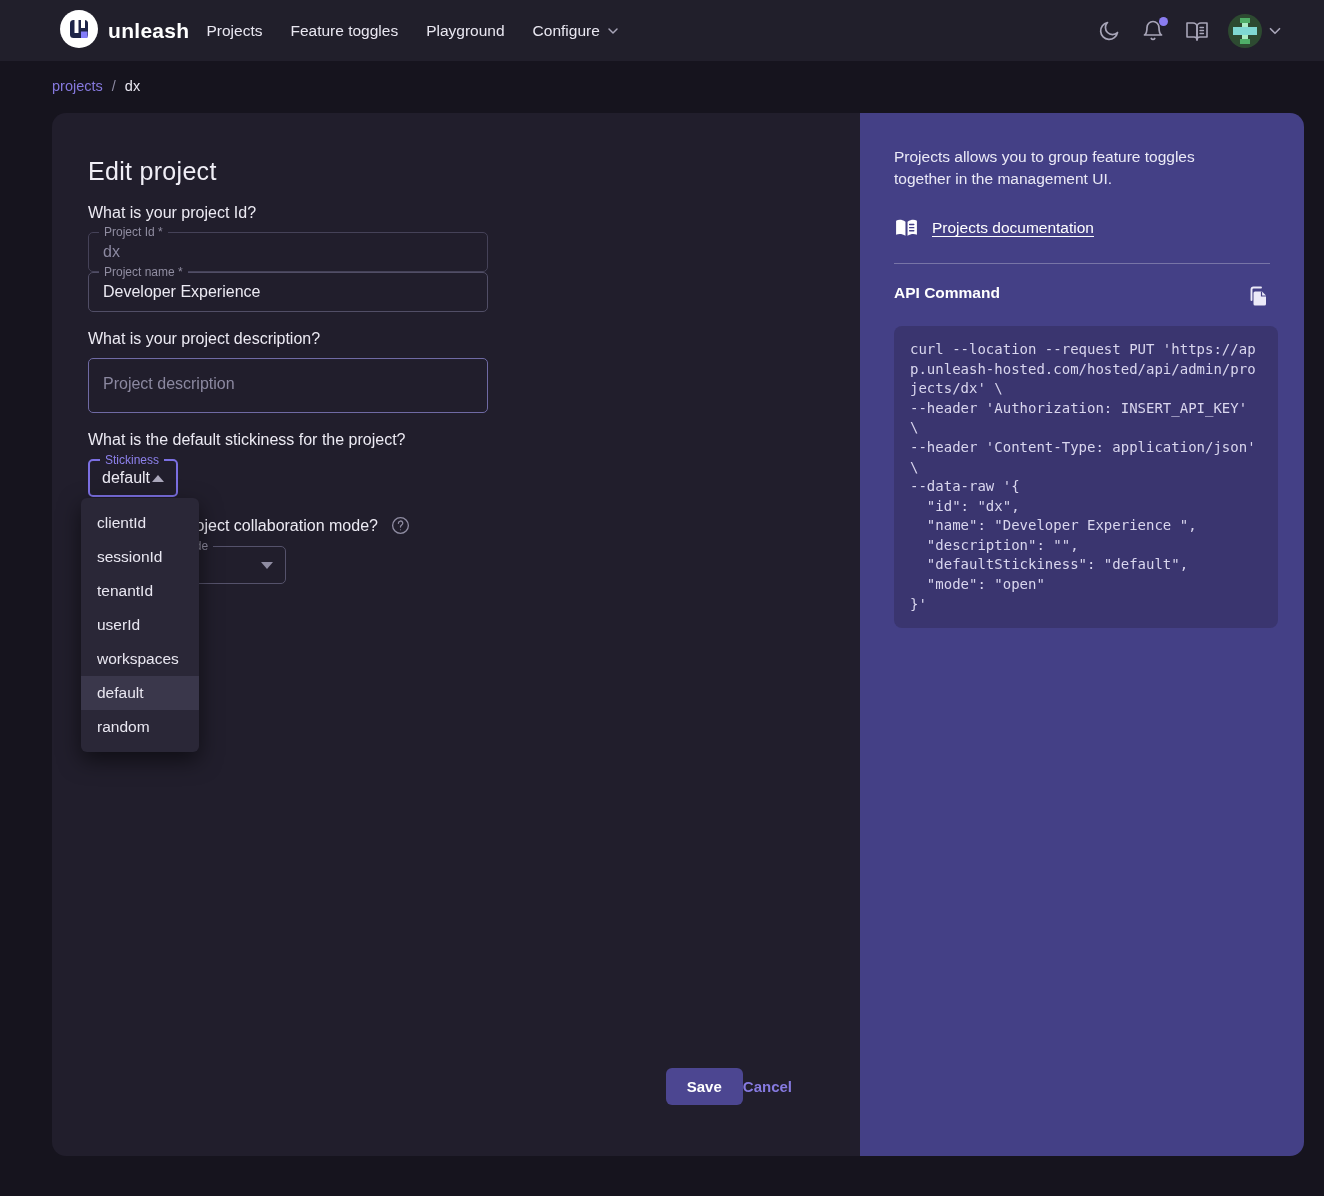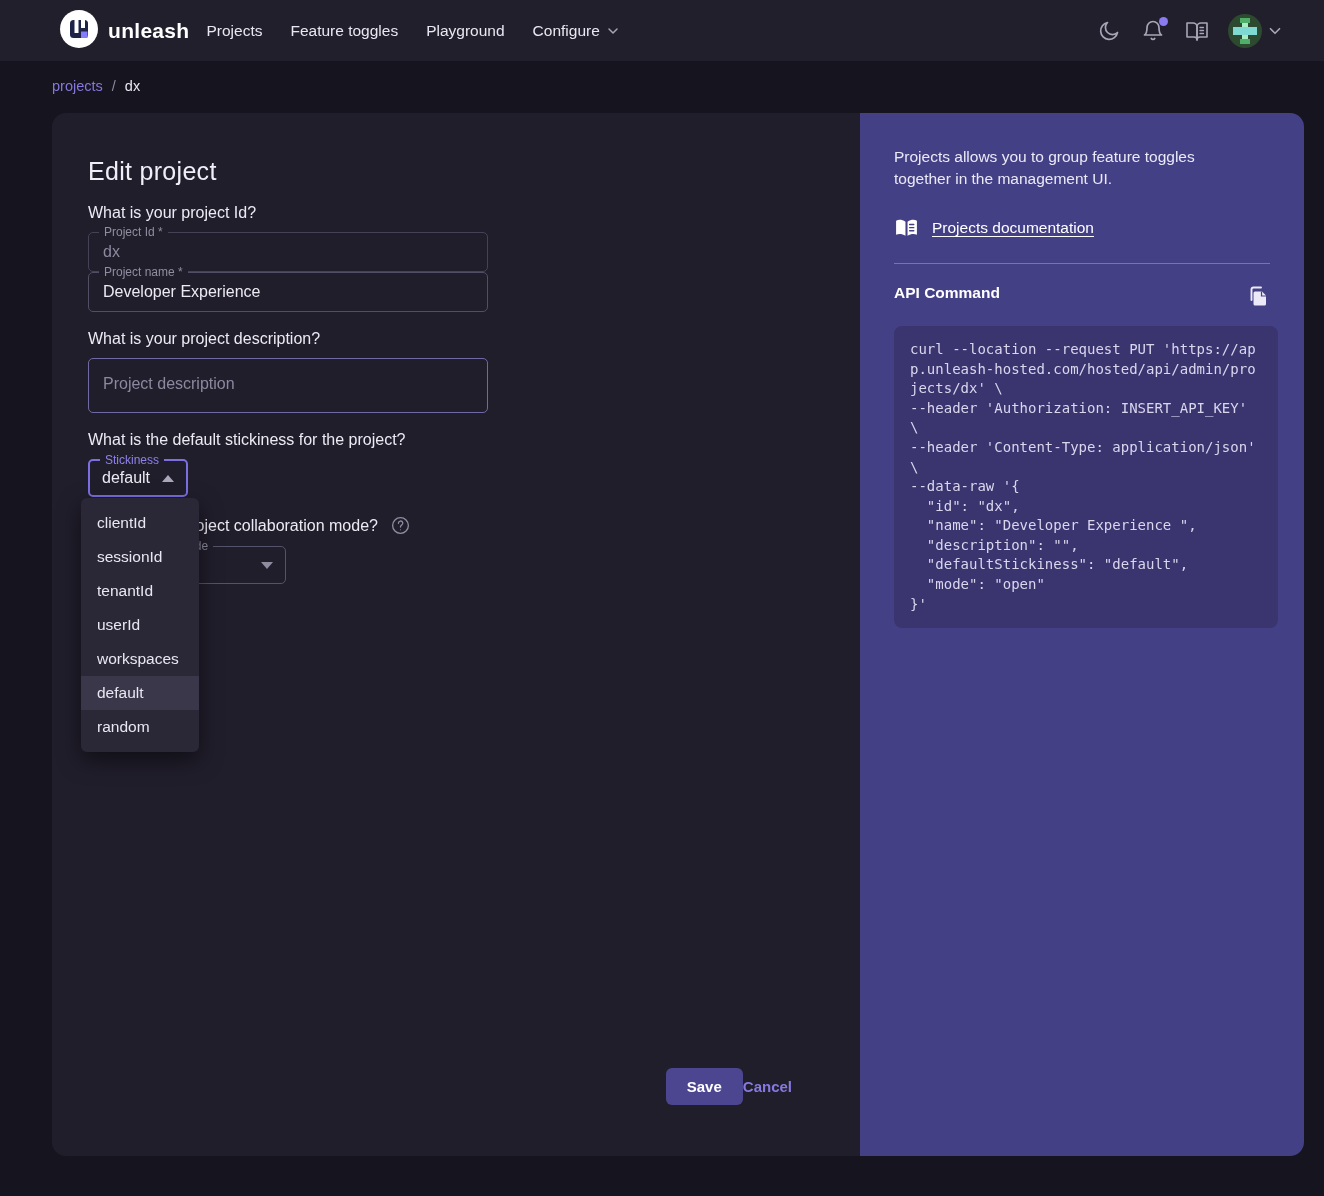--- a/index.html
+++ b/index.html
@@ -44,21 +44,21 @@
   .question { font-size: 16px; color: #eceaf3; margin: 18px 0 10px; display: flex; align-items: center; gap: 12px; }
   .field { position: relative; width: 400px; border-radius: 5px; background: transparent; }
   .field-label { position: absolute; top: -8px; left: 10px; padding: 0 5px; font-size: 12px; background: #211e2c; color: #908da1; white-space: nowrap; }
   .field-value { font-size: 16px; }
   .input { height: 40px; display: flex; align-items: center; padding: 0 14px; border: 1px solid #514e66; }
   .input.disabled { border-color: #454258; }
   .input.disabled .field-value { color: #8b88a0; }
   .textarea { height: 55px; border: 1px solid #6f6aa4; padding: 16px 14px 0; }
   .placeholder { color: #8b88a0; font-size: 16px; text-align: right; }
   .select { display: flex; align-items: center; justify-content: space-between; padding: 0 12px; cursor: pointer; }
-  .select-stickiness { width: 100px; height: 38px; border: 2px solid #7b6fe2; }
+  .select-stickiness { width: 90px; height: 38px; border: 2px solid #7b6fe2; }
   .select-stickiness .field-label { color: #8d81ec; }
   .select-collab { width: 198px; height: 38px; border: 1px solid #55526b; }
   .caret-up { width: 0; height: 0; border-left: 6px solid transparent; border-right: 6px solid transparent; border-bottom: 7px solid #aba8bc; }
   .caret-down { width: 0; height: 0; border-left: 6px solid transparent; border-right: 6px solid transparent; border-top: 7px solid #8f8ca2; }
 
   
   .menu { position: absolute; top: calc(100% + 3px); left: -9px; width: 118px; background: #2a2737; border-radius: 6px; padding: 8px 0; box-shadow: 0 8px 22px rgba(0,0,0,.55); z-index: 10; }
   .menu-item { height: 34px; line-height: 34px; padding: 0 16px; font-size: 15.5px; color: #e9e7f1; cursor: pointer; }
   .menu-item.selected { background: #3a374b; }
 

